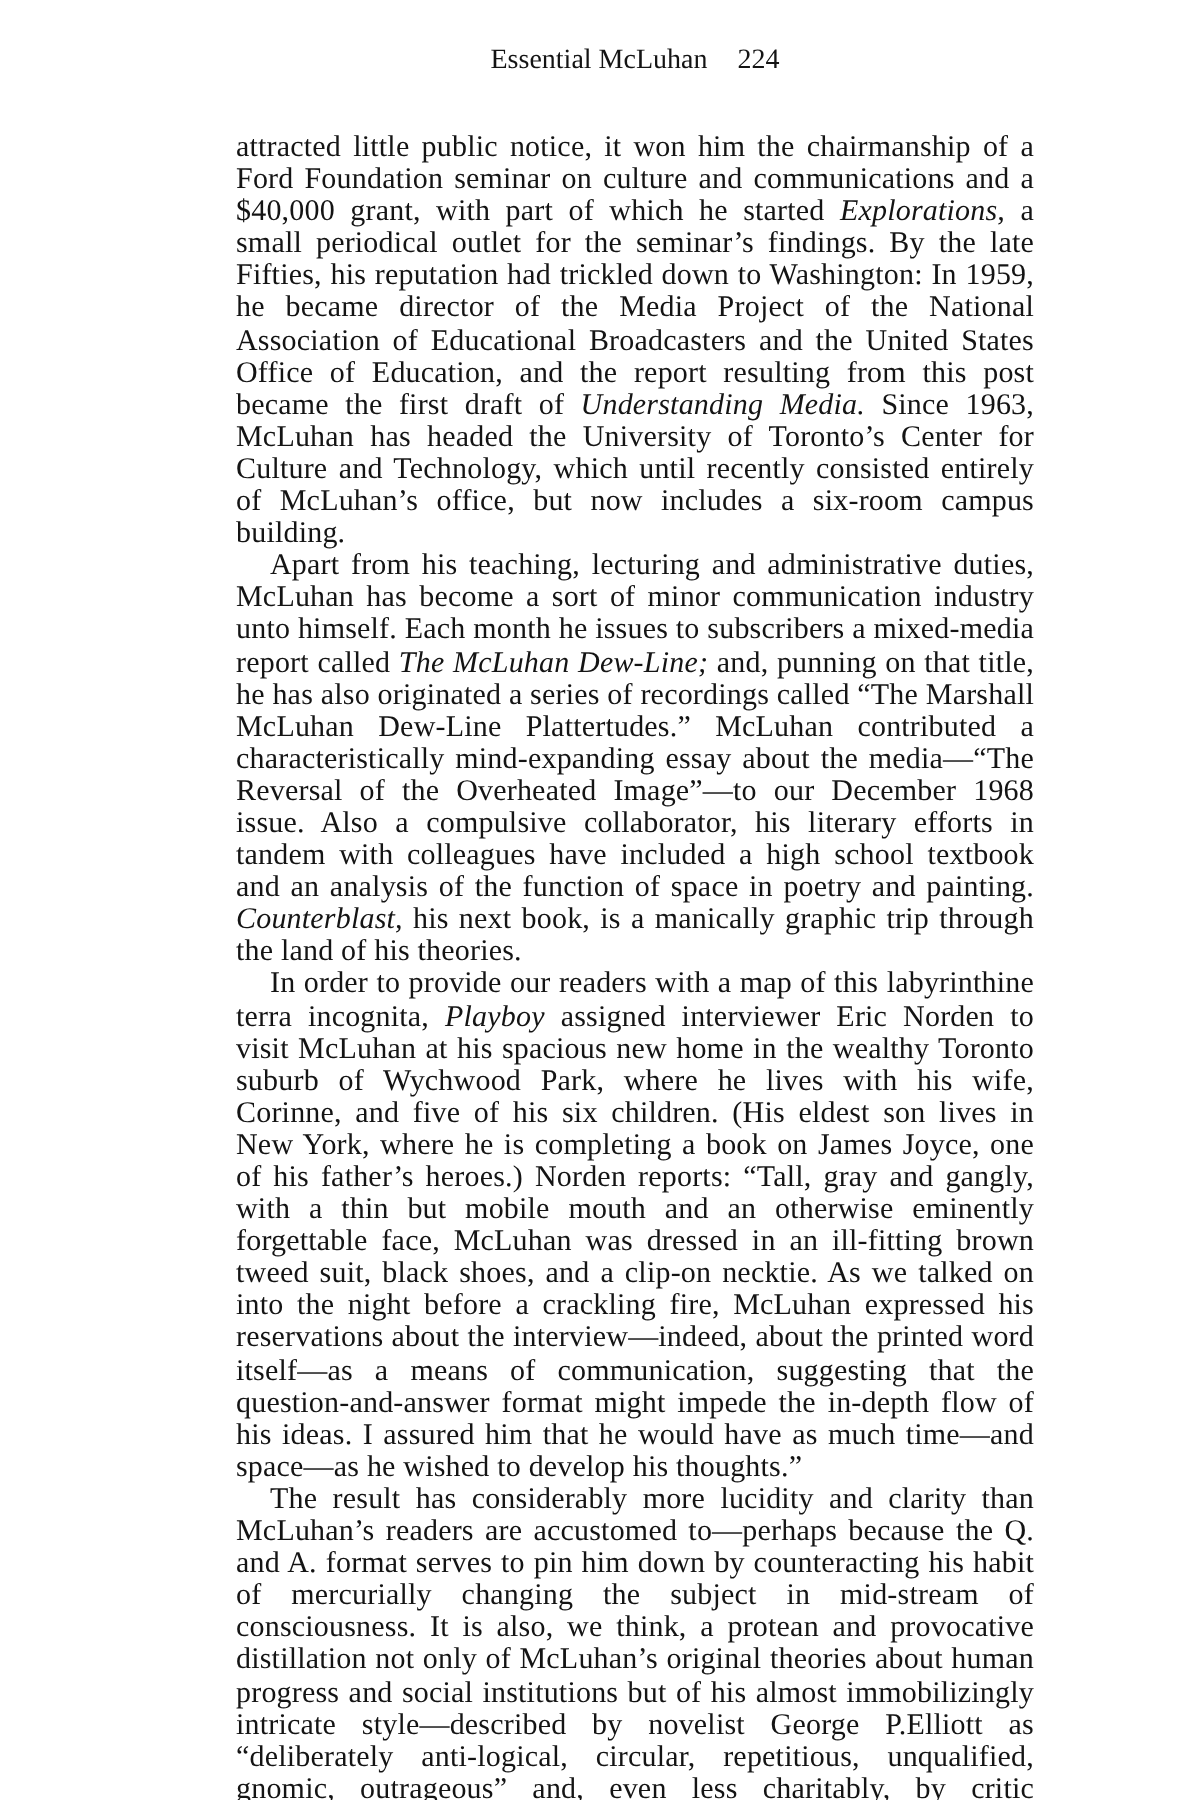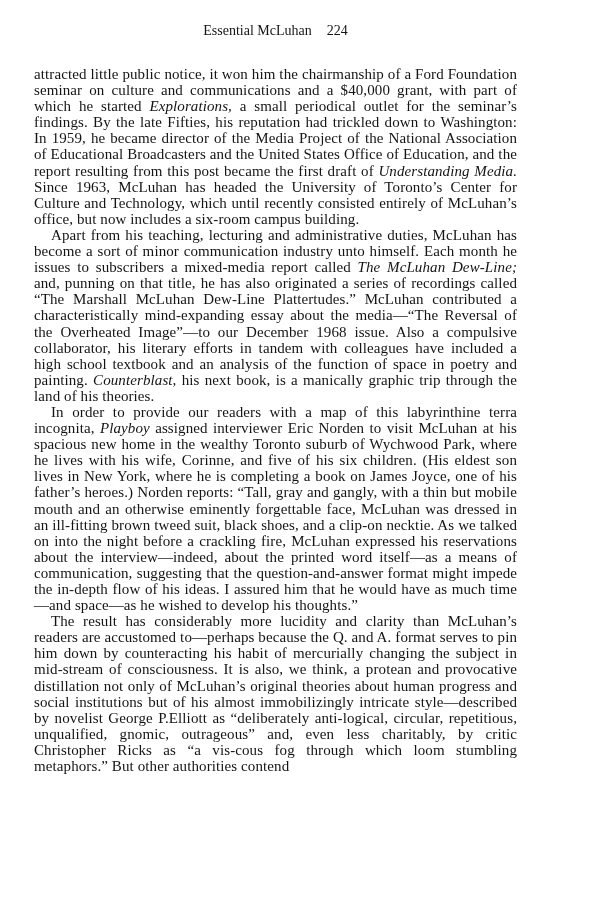--- a/index.html
+++ b/index.html
@@ -11,21 +11,21 @@
     width: 600px;
     height: 900px;
     overflow: hidden;
     font-family: "Liberation Serif", "DejaVu Serif", serif;
     color: #141414;
   }
   .page {
     box-sizing: border-box;
     width: 600px;
     height: 900px;
-    padding: 22px 83px 0 34px;
+    padding: 22px 83px 0 118px;
     background: #ffffff;
   }
   .running-header {
     text-align: center;
     font-size: 14px;
     line-height: 17px;
     margin-bottom: 27px;
     white-space: nowrap;
   }
   .running-header .page-num {

